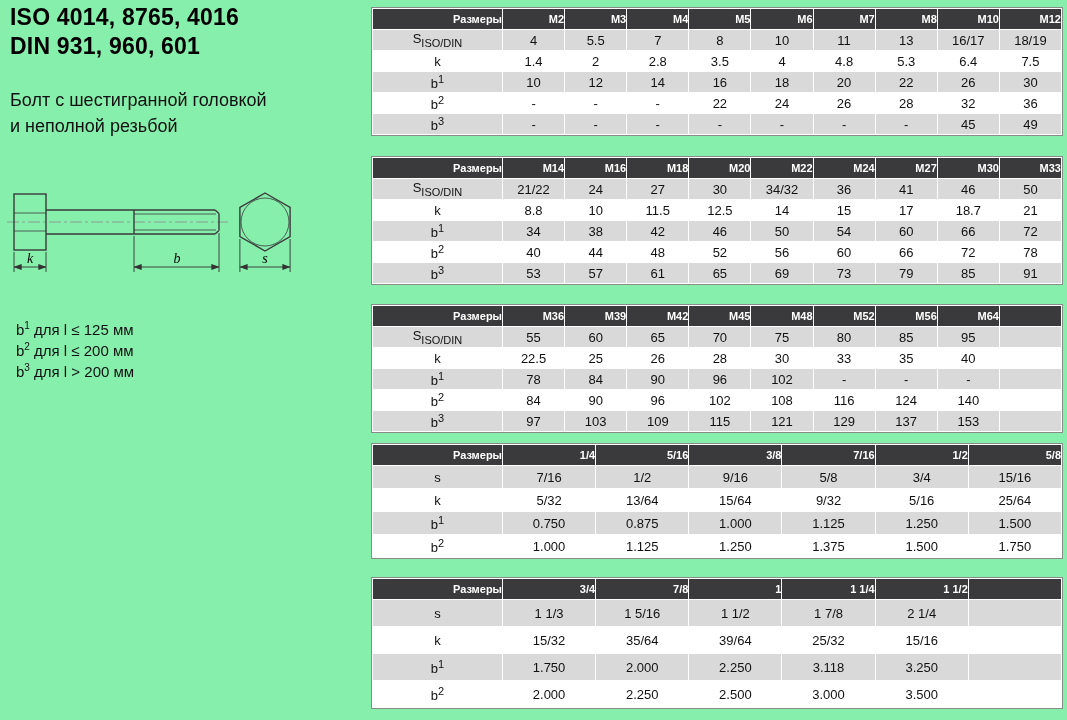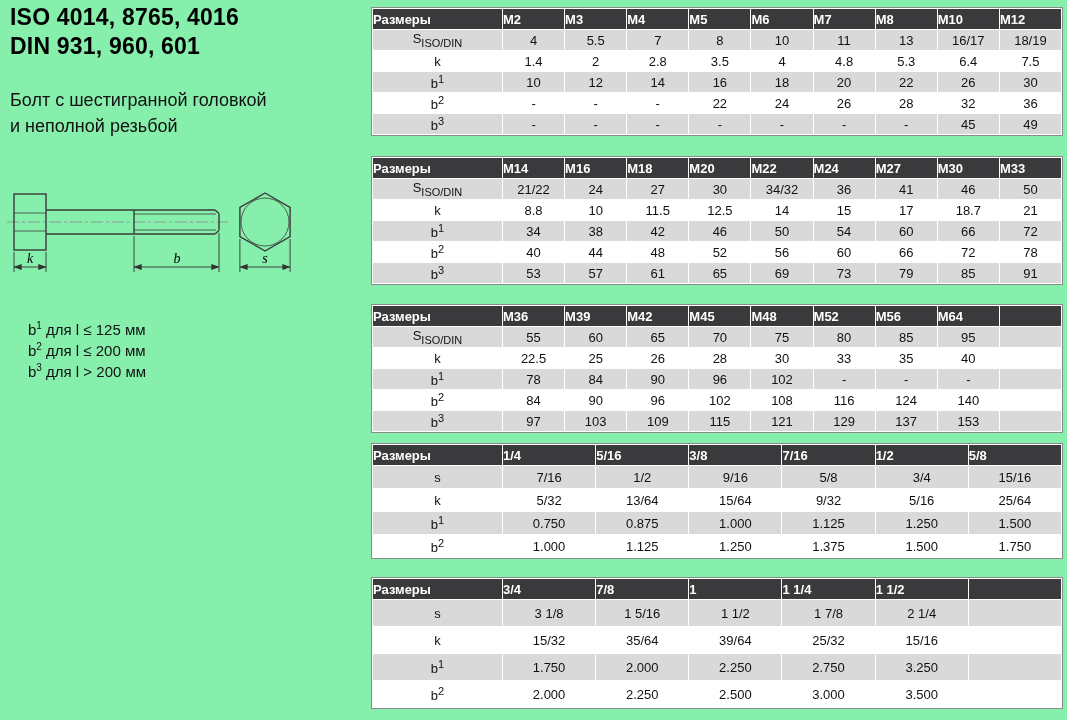--- a/index.html
+++ b/index.html
@@ -13,26 +13,26 @@
   #desc1 { top:90px;text-align:right; }
   #desc2 { top:116px; }
 
   .drawing { position:absolute; left:6px; top:188px; }
   .drawing .s    { stroke:#3a3a3a; stroke-width:1.4; fill:none; }
   .drawing .thin { stroke:#3a3a3a; stroke-width:0.8; fill:none; }
   .drawing .cl   { stroke:#8a8a8a; stroke-width:0.8; stroke-dasharray:12 3 3 3; fill:none; }
   .drawing .dl   { stroke:#333; stroke-width:0.9; fill:none; }
   .drawing .dlabel { font-size:14px; font-style:italic; fill:#000; text-anchor:middle; font-family:"Liberation Serif", serif; }
 
-  .notes { position:absolute; left:16px; top:320px; font-size:15px; color:#111;margin-left:12px; }
+  .notes { position:absolute; left:16px; top:320px; font-size:15px; color:#111; }
   .note { height:21px; white-space:nowrap; }
   .note sup { font-size:10px; }
 
   table.dim { position:absolute; left:372px; width:690px; border-collapse:collapse; table-layout:fixed; font-size:13px; color:#111; outline:1px solid #8a8a8a; }
-  .dim th { background:#3a3a3c; color:#fff; font-weight:bold; height:21px; border:1px solid #ffffff; text-align:left; padding:0; font-size:13px; }
+  .dim th { background:#3a3a3c; color:#fff; font-weight:bold; height:21px; border:1px solid #ffffff; text-align:right; padding:0; font-size:11px; }
   .dim th:first-child { width:130px; }
   .dim td { border:1px solid #ffffff; text-align:center; padding:0; }
   .dim tr.shade td { background:#d9d9d9; }
   .dim tr.plain td { background:#ffffff; }
   .dim sub, .dim sup { font-size:11px; }
   #t1 { top:8px; }   #t1 td { height:21px; }
   #t2 { top:157px; } #t2 td { height:21px; }
   #t3 { top:305px; } #t3 td { height:21px; }
   #t4 { top:444px; } #t4 td { height:23px; }
   #t5 { top:578px; } #t5 td { height:27px; }
@@ -389,42 +389,42 @@
             <th>7/8</th>
             <th>1</th>
             <th>1 1/4</th>
             <th>1 1/2</th>
             <th></th>
           </tr>
         </thead>
         <tbody>
           <tr class="shade">
             <td><span>s</span></td>
-            <td>3 1/8</td>
+            <td>1 1/3</td>
             <td>1 5/16</td>
             <td>1 1/2</td>
             <td>1 7/8</td>
             <td>2 1/4</td>
             <td></td>
           </tr>
           <tr class="plain">
             <td><span>k</span></td>
             <td>15/32</td>
             <td>35/64</td>
             <td>39/64</td>
             <td>25/32</td>
             <td>15/16</td>
             <td></td>
           </tr>
           <tr class="shade">
             <td><span>b</span><sup>1</sup></td>
             <td>1.750</td>
             <td>2.000</td>
             <td>2.250</td>
-            <td>2.750</td>
+            <td>3.118</td>
             <td>3.250</td>
             <td></td>
           </tr>
           <tr class="plain">
             <td><span>b</span><sup>2</sup></td>
             <td>2.000</td>
             <td>2.250</td>
             <td>2.500</td>
             <td>3.000</td>
             <td>3.500</td>

